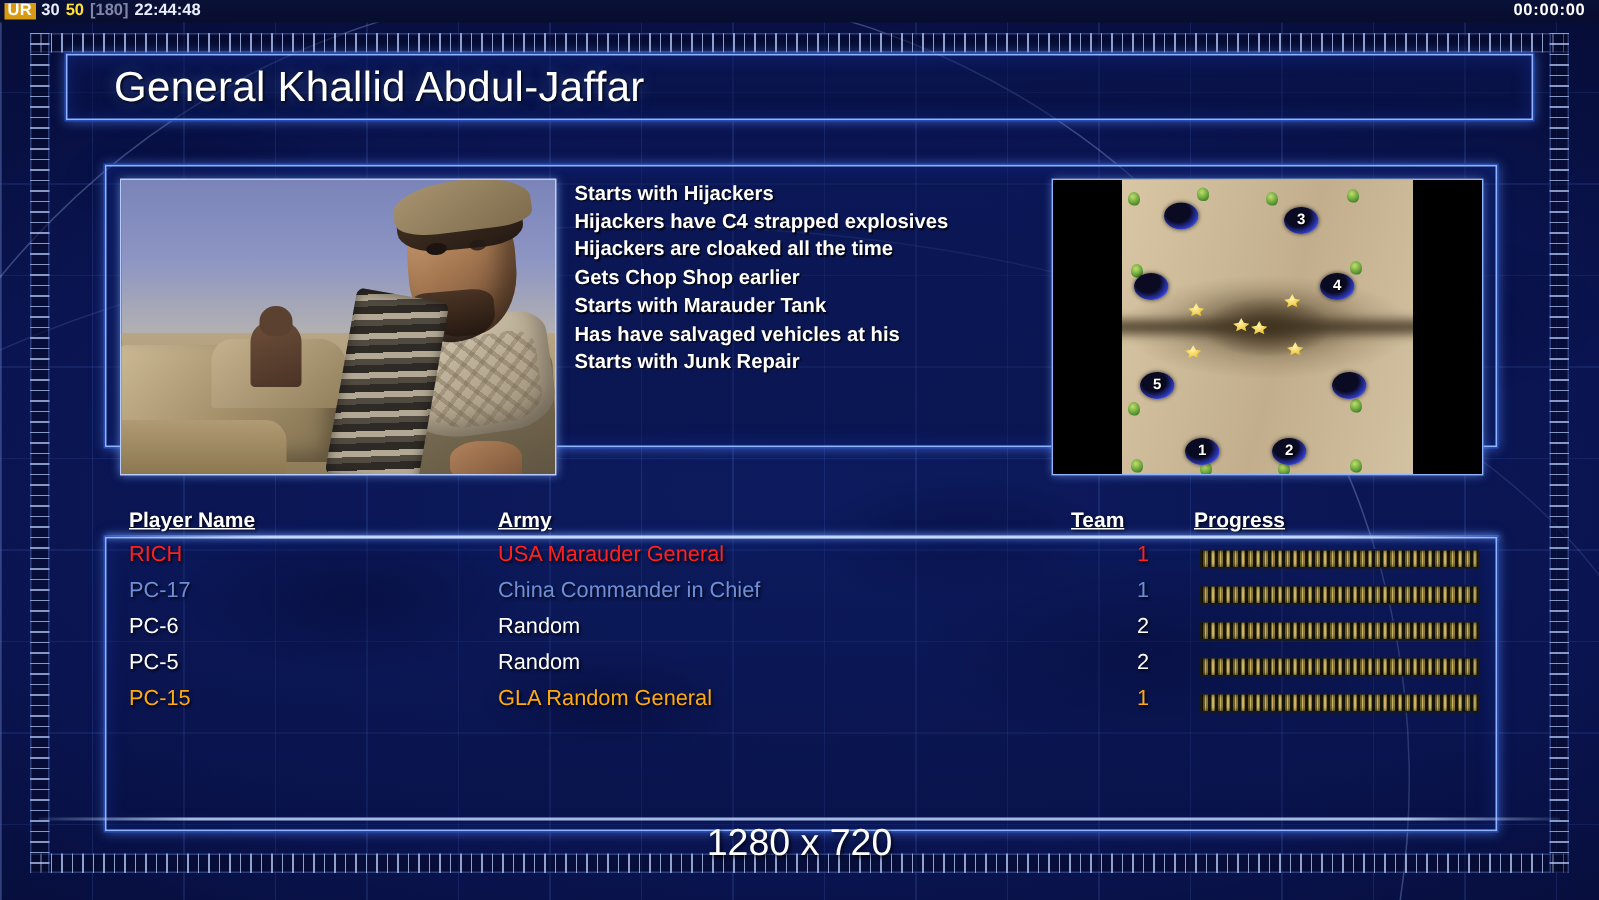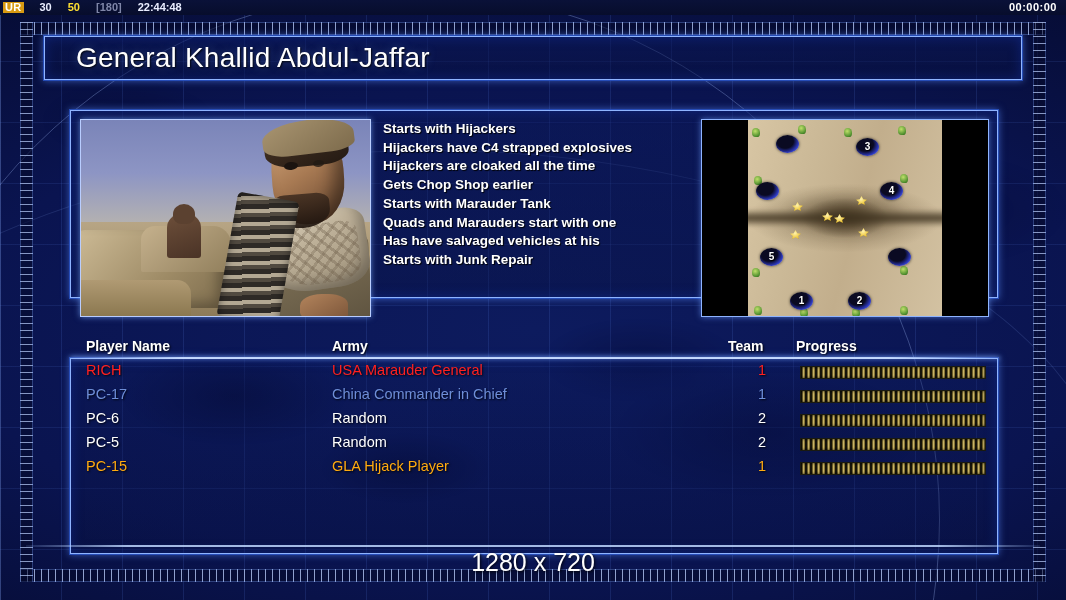--- a/index.html
+++ b/index.html
@@ -49,21 +49,21 @@
 
   
   #topbar{
     position:absolute; left:0; top:0; width:1066px; height:15px;
     background:linear-gradient(to bottom,#0a1138,#070d2c);
     display:flex; align-items:center; justify-content:space-between;
     padding:0 3px; z-index:40;
     font-family:"Liberation Sans", sans-serif;
     font-size:11px; font-weight:bold; line-height:1;
   }
-  #topbar-left{ display:flex; align-items:center; gap:16px; }
+  #topbar-left{ display:flex; align-items:center; gap:4px; }
   .tb-chip{
     background:#d89a12; color:#fff; padding:0 2px; letter-spacing:.3px;
     text-shadow:none;
   }
   .tb-white{ color:#e9edff; }
   .tb-yellow{ color:#ffe033; }
   .tb-dim{ color:#7f86a8; }
   #topbar-right{ color:#ffffff; letter-spacing:.5px; padding-right:6px; }
 
   
@@ -236,24 +236,24 @@
     background:radial-gradient(circle at 45% 35%, #fff3b0, #f0c93c 60%, #a8841a);
     clip-path:polygon(50% 0%, 66% 36%, 100% 42%, 74% 66%, 82% 100%, 50% 80%, 18% 100%, 26% 66%, 0% 42%, 34% 36%);
   }
 
   
   #table-head{
     position:absolute; left:86px; top:338px; width:900px; height:20px; z-index:12;
     color:#ffffff; font-size:14px; font-weight:bold;
     text-shadow:1px 1px 2px rgba(0,0,0,.9);
   }
-  .th{ position:absolute; top:0; }
+  .th{ position:absolute; top:0;text-decoration:underline; }
   #th-player{ left:0; }
   #th-army{ left:246px; }
-  #th-team{ left:642px; }
+  #th-team{ left:628px; }
   #th-progress{ left:710px; }
   #head-rule{
     position:absolute; left:70px; top:357px; width:930px; height:2px; z-index:12;
     background:linear-gradient(to right, rgba(150,185,255,.15), rgba(200,220,255,.95) 12%, rgba(200,220,255,.95) 88%, rgba(150,185,255,.15));
     box-shadow:0 0 4px rgba(130,175,255,.8);
   }
   #list-panel{
     left:70px; top:358px; width:928px; height:196px; z-index:10;
     background:linear-gradient(to bottom, rgba(12,26,92,.35), rgba(7,16,62,.3));
   }
@@ -347,21 +347,20 @@
         <div id="p-hand"></div>
       </div>
     </div>
 
     <div id="bullet-list">
         <div class="b-line">Starts with Hijackers</div>
         <div class="b-line">Hijackers have C4 strapped explosives</div>
         <div class="b-line">Hijackers are cloaked all the time</div>
         <div class="b-line">Gets Chop Shop earlier</div>
         <div class="b-line">Starts with Marauder Tank</div>
-        <div class="b-line">Quads and Marauders start with one</div>
         <div class="b-line">Has have salvaged vehicles at his</div>
         <div class="b-line">Starts with Junk Repair</div>
       </div>
 
     <div id="map-frame">
       <div id="map-inner">
         <div id="map-river2"></div>
         <div id="map-river"></div>
       <div class="map-tree" style="left: 4px; top: 8px;"></div>
           <div class="map-tree" style="left: 50px; top: 5px;"></div>
@@ -423,21 +422,21 @@
         <span class="cell c-prog" style="width: 186px;"></span>
       </div>
       <div class="row">
         <span class="cell c-name" style="color: rgb(255, 255, 255);">PC-5</span>
         <span class="cell c-army" style="color: rgb(255, 255, 255);">Random</span>
         <span class="cell c-team" style="color: rgb(255, 255, 255);">2</span>
         <span class="cell c-prog" style="width: 186px;"></span>
       </div>
       <div class="row">
         <span class="cell c-name" style="color: rgb(255, 170, 16);">PC-15</span>
-        <span class="cell c-army" style="color: rgb(255, 170, 16);">GLA Hijack Player</span>
+        <span class="cell c-army" style="color: rgb(255, 170, 16);">GLA Random General</span>
         <span class="cell c-team" style="color: rgb(255, 170, 16);">1</span>
         <span class="cell c-prog" style="width: 186px;"></span>
       </div>
     </div>
 
   <div id="res-rule"></div>
   <div id="res-label">1280 x 720</div>
 
 </div>
 

